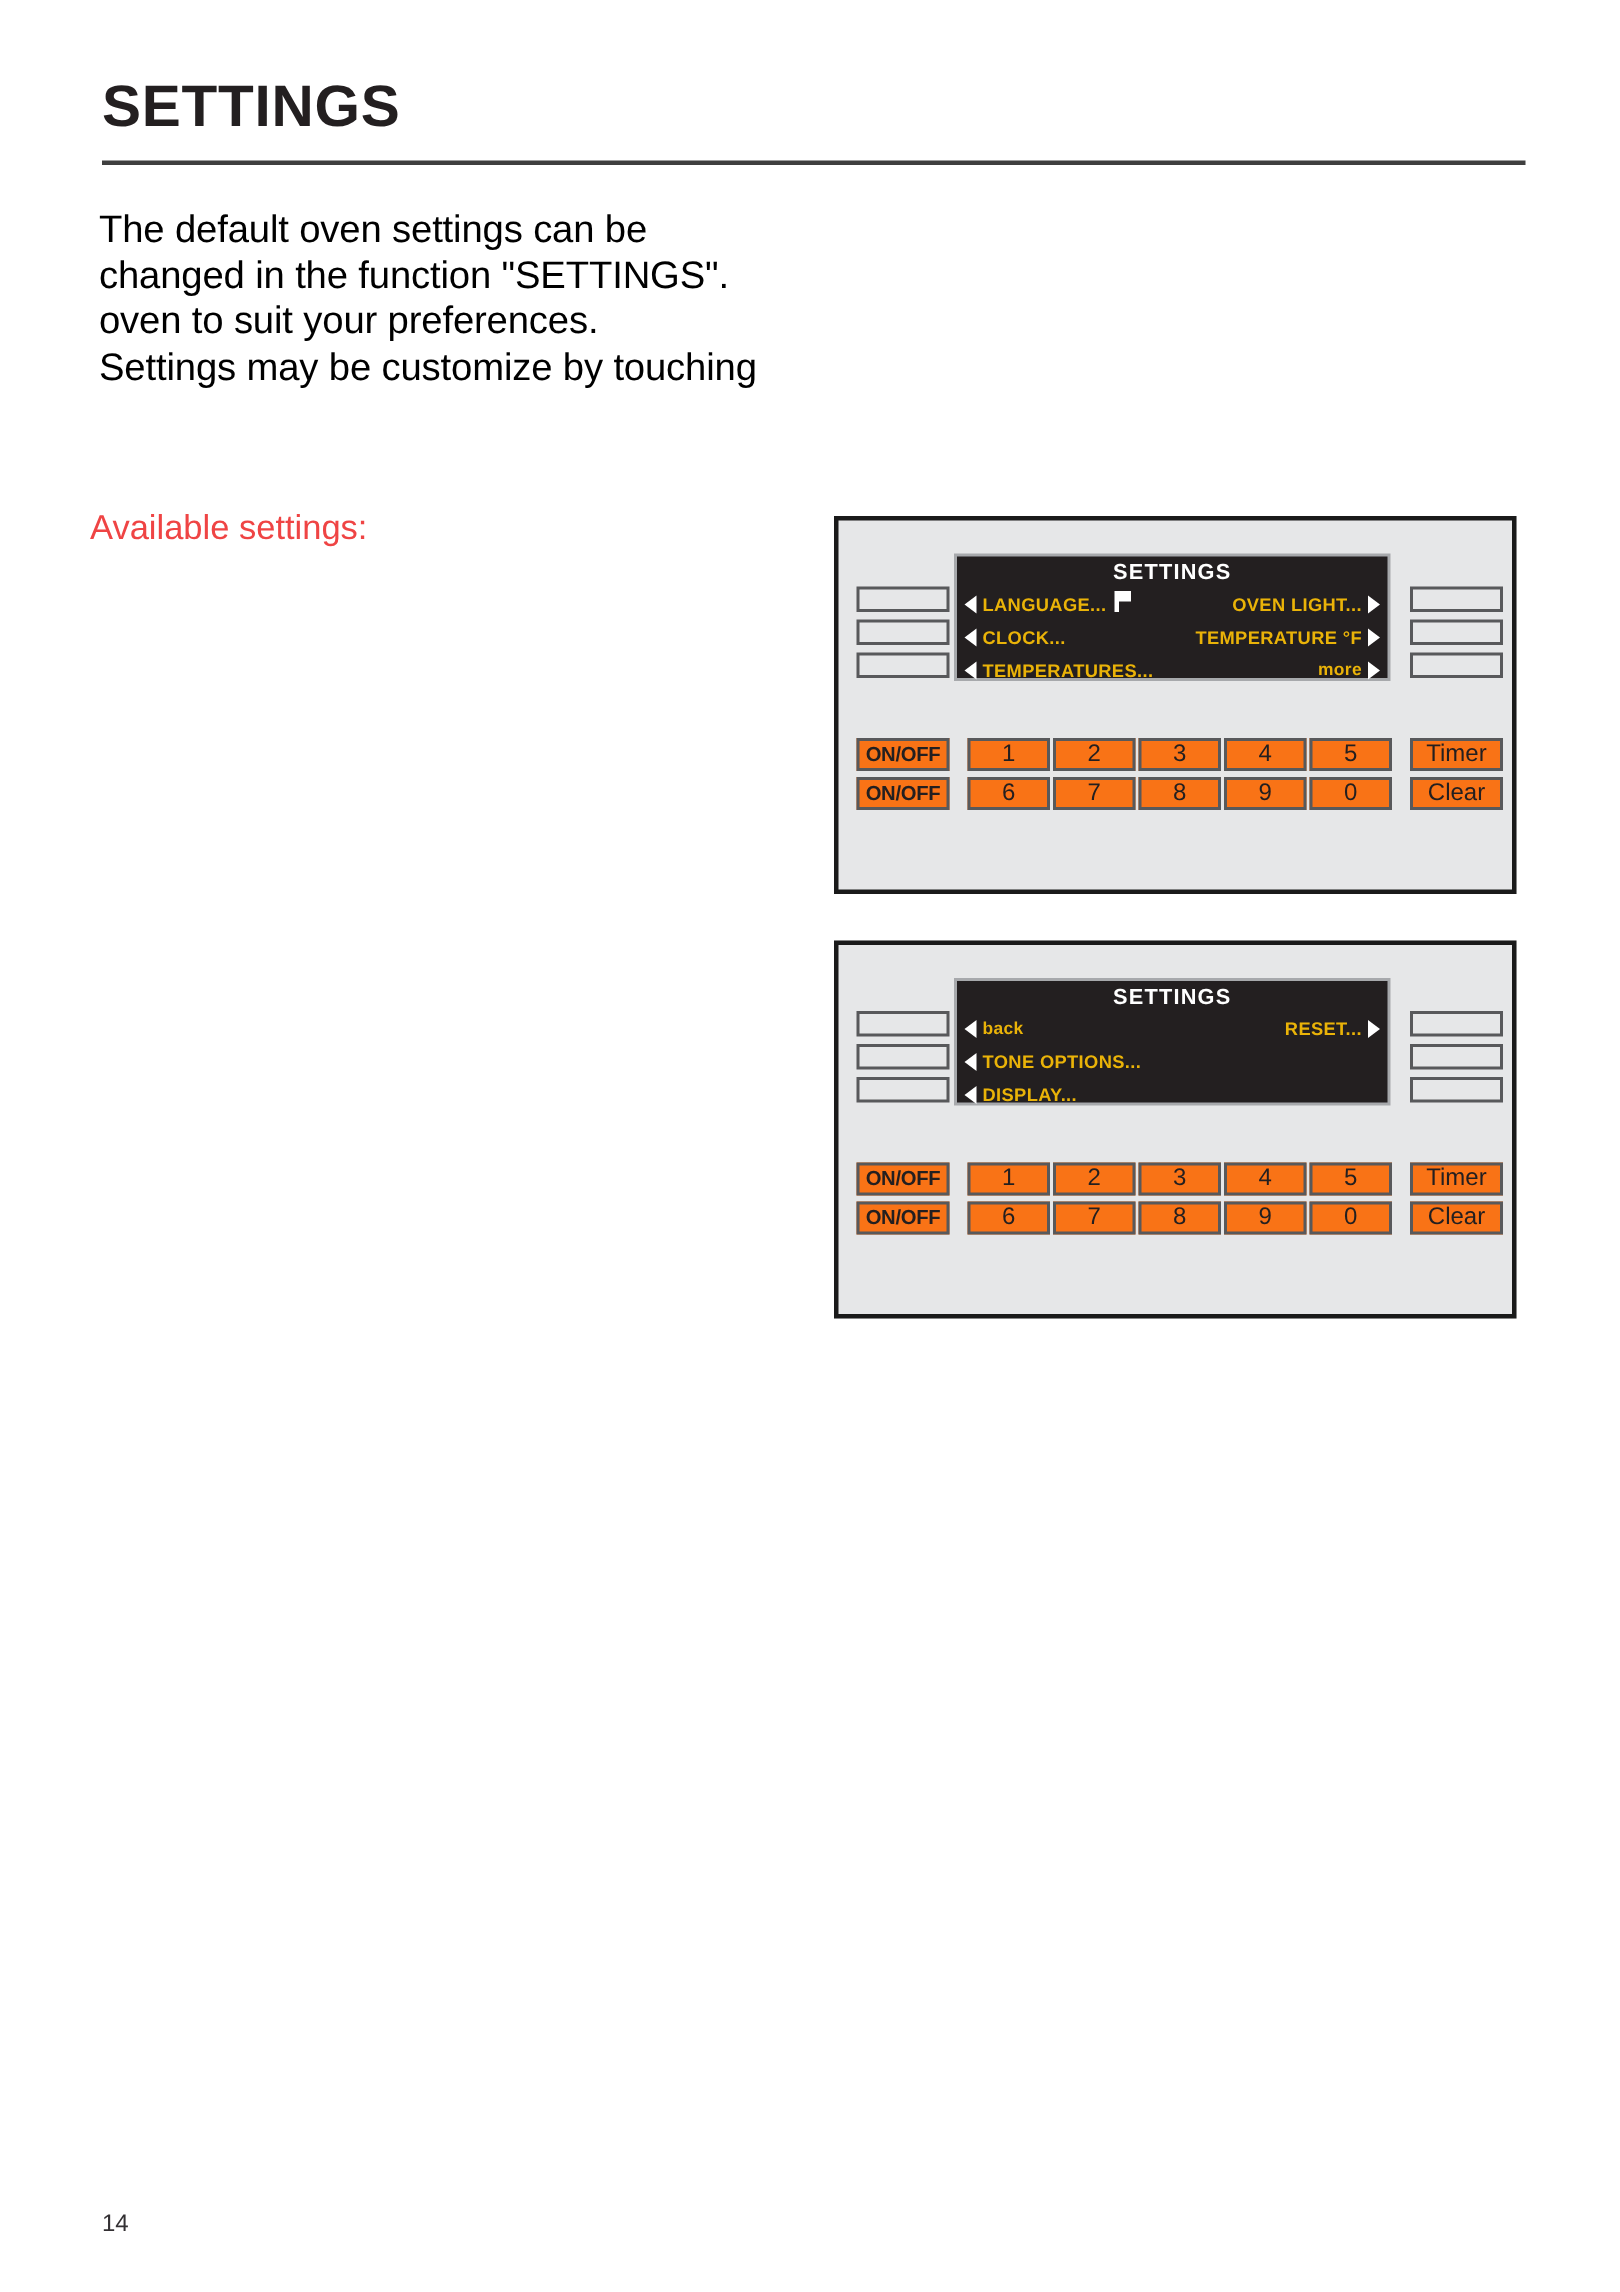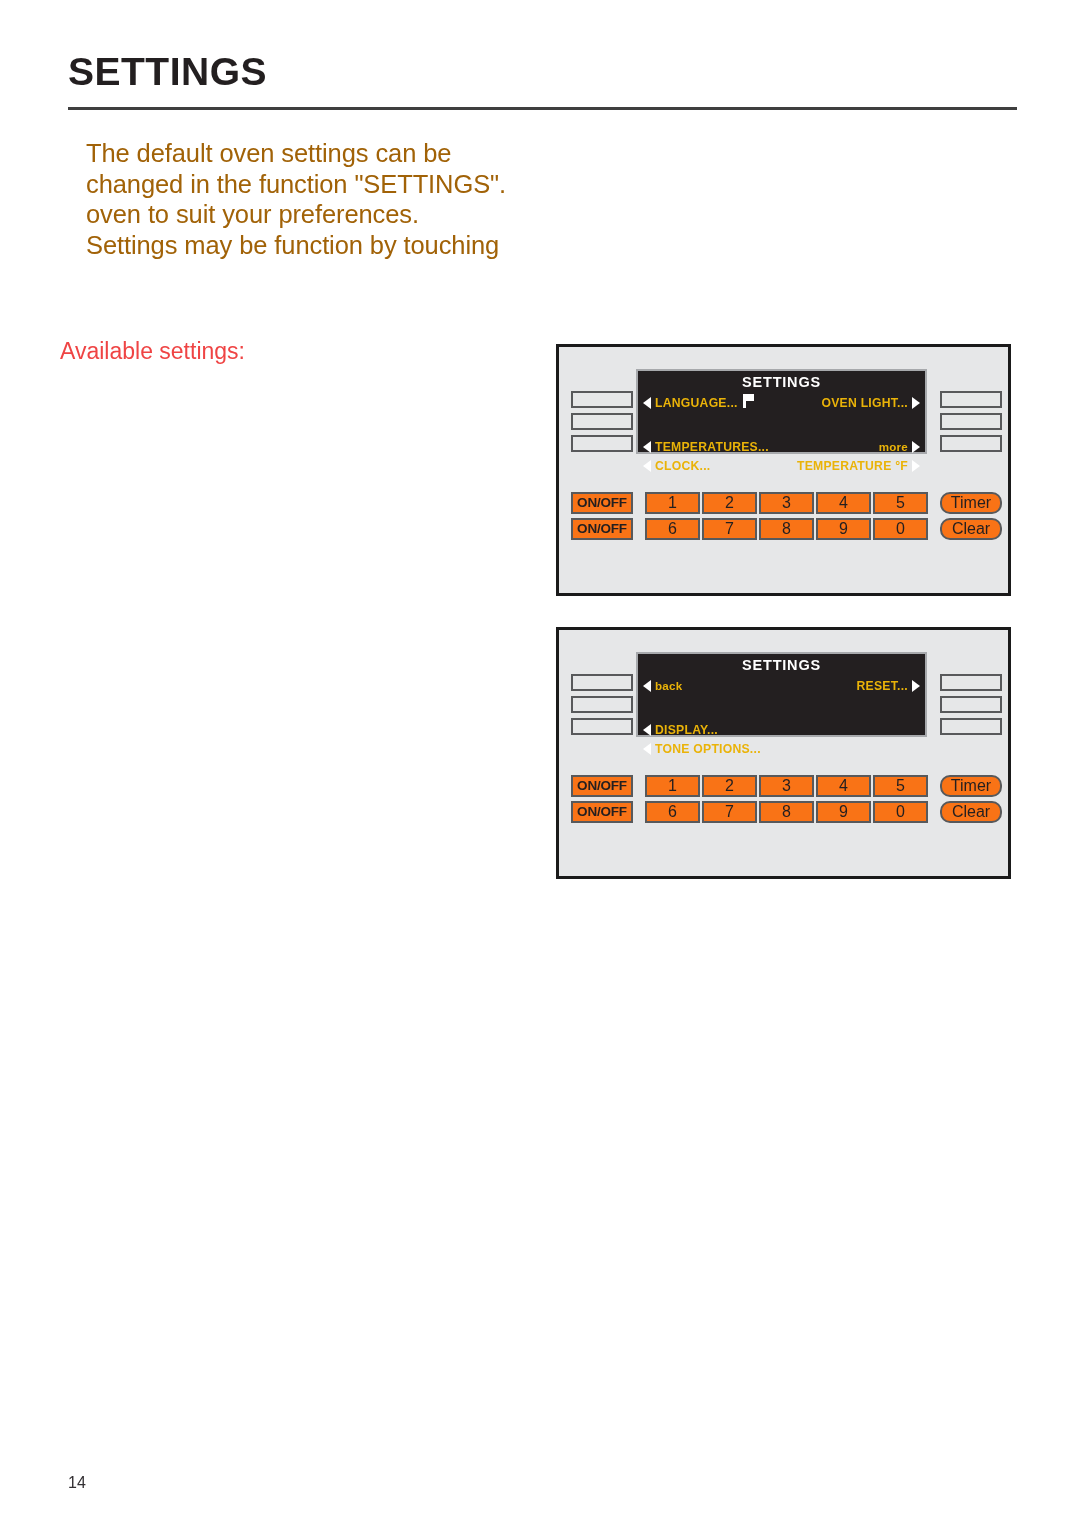--- a/index.html
+++ b/index.html
@@ -37,23 +37,22 @@
   }
 
   
   .intro {
     position: absolute;
     left: 66px;
     top: 138px;
     width: 470px;
     font-size: 25.5px;
     line-height: 30.6px;
-    color: #a16207;
+    color: #000000;
     letter-spacing: -0.1px;
-    margin-left: 20px;
   }
   .intro p { margin: 0; }
   .avail {
     position: absolute;
     left: 60px;
     top: 336px;
     font-size: 23px;
     line-height: 30.6px;
     color: #ef4444;
   }
@@ -100,21 +99,21 @@
   .disp-row {
     position: absolute;
     left: 5px;
     right: 5px;
     height: 19px;
     display: flex;
     align-items: center;
     justify-content: space-between;
   }
   .disp-row.r1 { top: 22px; }
-  .disp-row.r2 { top: 44px; margin-top: 41px; }
+  .disp-row.r2 { top: 44px; }
   .disp-row.r3 { top: 66px; }
 
   .disp-left, .disp-right {
     display: flex;
     align-items: center;
     gap: 4px;
     color: #eab308;
     font-size: 12.2px;
     font-weight: bold;
     letter-spacing: 0.25px;
@@ -190,21 +189,20 @@
   }
   .key.num {
     width: 55px;
     height: 22px;
     font-size: 16px;
   }
   .key.fn {
     width: 62px;
     height: 22px;
     font-size: 16px;
-    border-radius: 10px;
   }
 
   
   .folio {
     position: absolute;
     left: 68px;
     top: 1474px;
     font-size: 16px;
     color: #333033;
   }
@@ -212,21 +210,21 @@
 </head>
 <body>
 
 <div class="page-title">SETTINGS</div>
 <div class="header-rule"></div>
 
 <div class="intro">
   <p>The default oven settings can be</p>
   <p>changed in the function "SETTINGS".</p>
   <p>oven to suit your preferences.</p>
-  <p>Settings may be function by touching</p>
+  <p>Settings may be customize by touching</p>
 </div>
 <div class="avail">Available settings:</div>
 
 <div class="panel" id="panel-1">
 
   <div class="display-wrap">
     <div class="display">
       <div class="disp-title">SETTINGS</div>
 
       <div class="disp-row r1">

